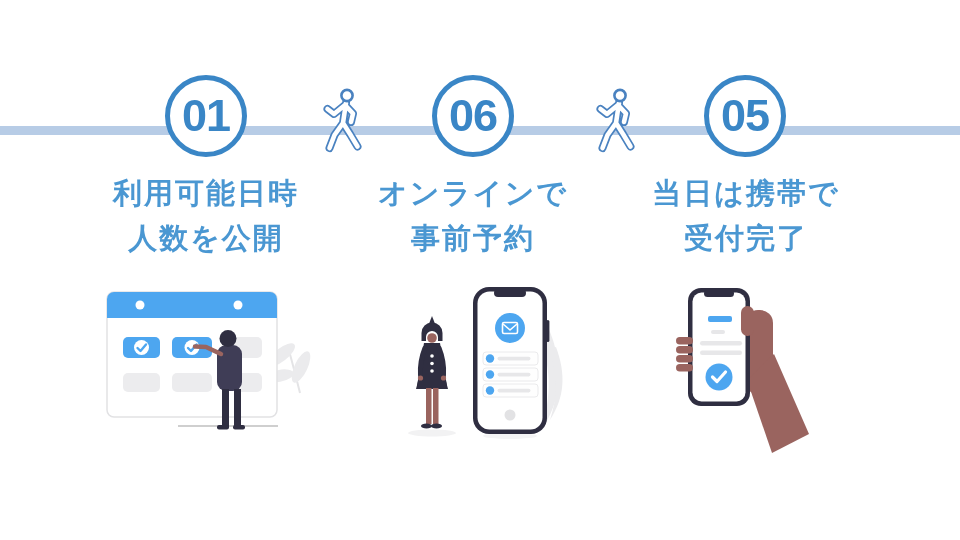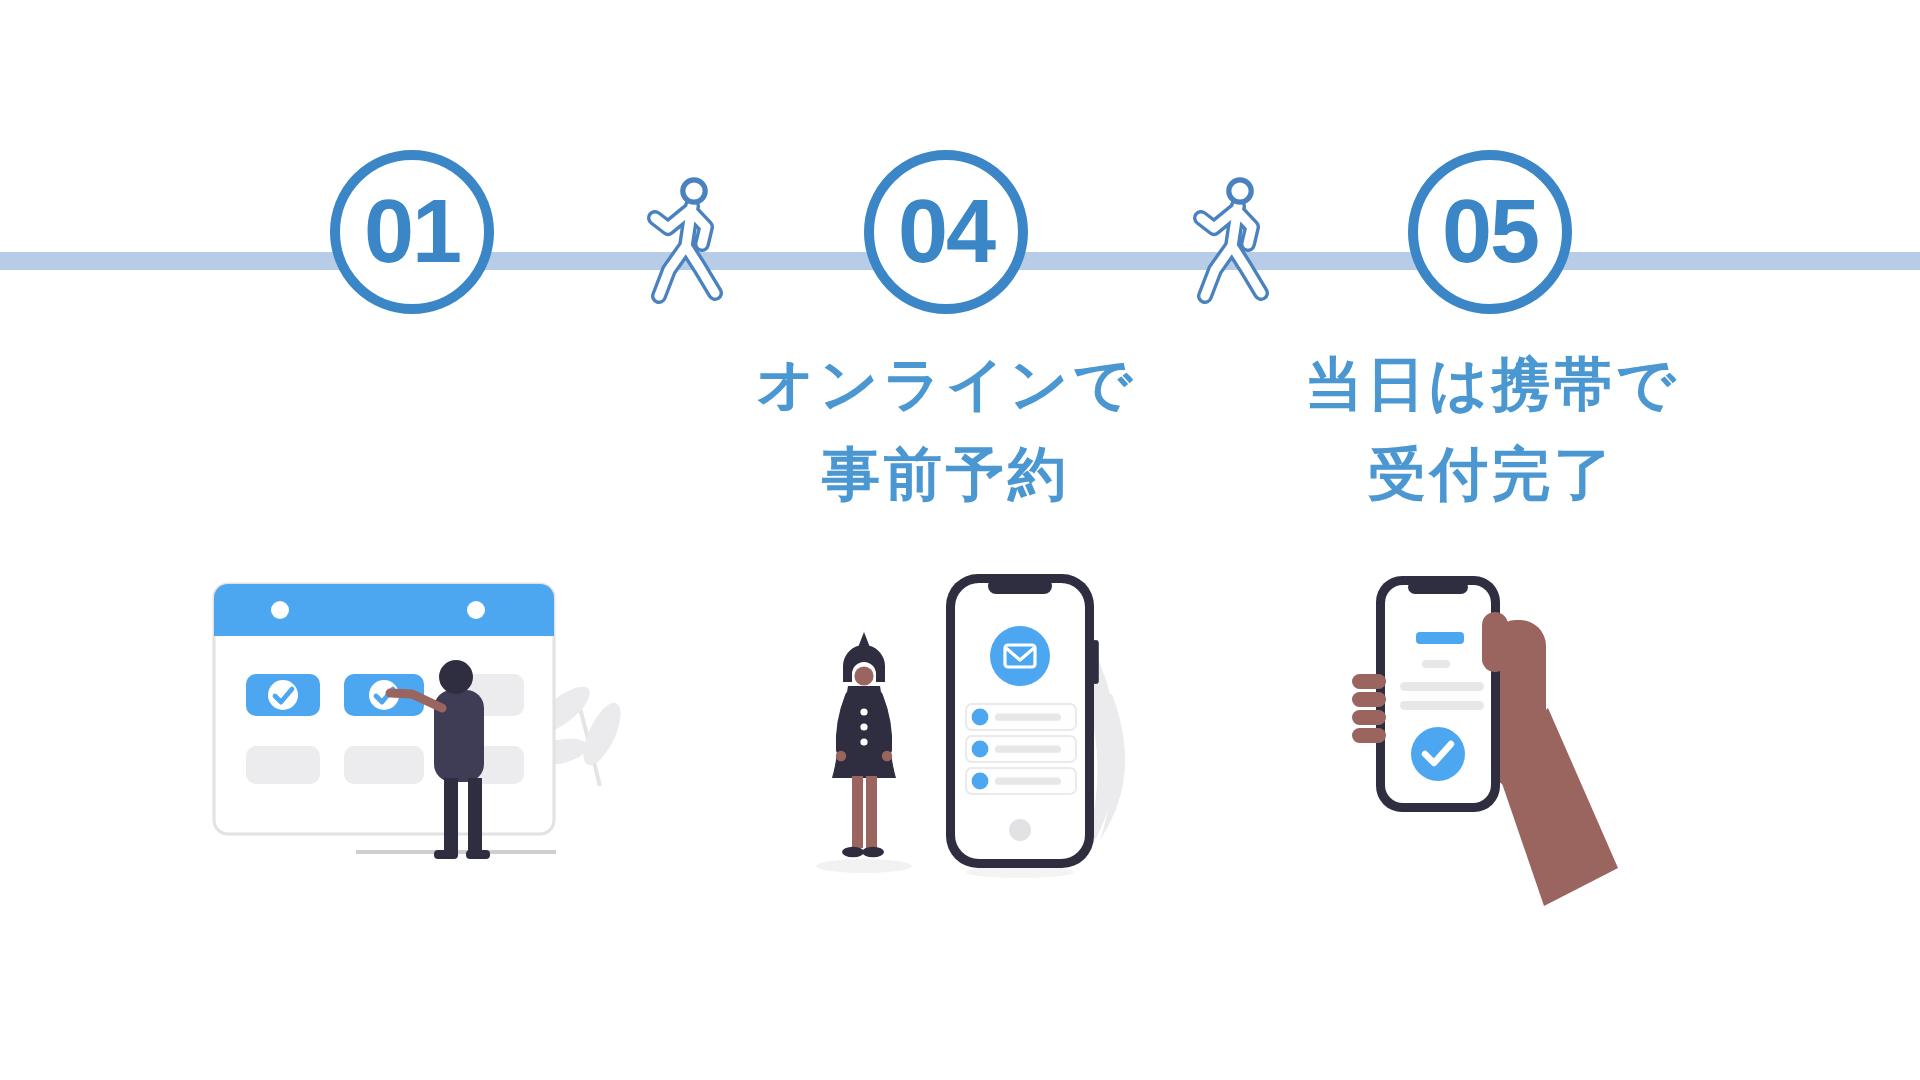--- a/index.html
+++ b/index.html
@@ -49,37 +49,41 @@
 <body>
 
 <div class="canvas">
 
   <div class="timeline-line"></div>
 
   <div class="step-circle c1">
     <span>01</span>
   </div>
   <div class="step-circle c2">
-    <span>04</span>
+    <span>06</span>
   </div>
   <div class="step-circle c3">
     <span>05</span>
   </div>
 
   <svg class="walker w1" viewBox="0 0 46 68">
     <path d="M24,16 L21,36 M23,18 L12,27 L5.5,22 M23,18 L31,26.5 L29,35 M21,36 L12.5,48 L7.5,61 M21,36 L28,47 L35.5,59.5" fill="none" stroke="var(--walker-blue)" stroke-width="8" stroke-linecap="round" stroke-linejoin="round"></path>
     <path d="M24,16 L21,36 M23,18 L12,27 L5.5,22 M23,18 L31,26.5 L29,35 M21,36 L12.5,48 L7.5,61 M21,36 L28,47 L35.5,59.5" fill="none" stroke="#ffffff" stroke-width="4.6" stroke-linecap="round" stroke-linejoin="round"></path>
     <circle cx="25" cy="8.5" r="5.6" fill="#ffffff" stroke="var(--walker-blue)" stroke-width="2.6"></circle>
   </svg>
   <svg class="walker w2" viewBox="0 0 46 68">
     <path d="M24,16 L21,36 M23,18 L12,27 L5.5,22 M23,18 L31,26.5 L29,35 M21,36 L12.5,48 L7.5,61 M21,36 L28,47 L35.5,59.5" fill="none" stroke="var(--walker-blue)" stroke-width="8" stroke-linecap="round" stroke-linejoin="round"></path>
     <path d="M24,16 L21,36 M23,18 L12,27 L5.5,22 M23,18 L31,26.5 L29,35 M21,36 L12.5,48 L7.5,61 M21,36 L28,47 L35.5,59.5" fill="none" stroke="#ffffff" stroke-width="4.6" stroke-linecap="round" stroke-linejoin="round"></path>
     <circle cx="25" cy="8.5" r="5.6" fill="#ffffff" stroke="var(--walker-blue)" stroke-width="2.6"></circle>
   </svg>
 
+  <div class="step-label l1">
+    <div>利用可能日時</div>
+    <div>人数を公開</div>
+  </div>
   <div class="step-label l3">
     <div>当日は携帯で</div>
     <div>受付完了</div>
   </div>
   <div class="step-label l2">
     <div>オンラインで</div>
     <div>事前予約</div>
   </div>
 
   <svg class="illus i1" width="240" height="170" viewBox="0 0 240 170">

